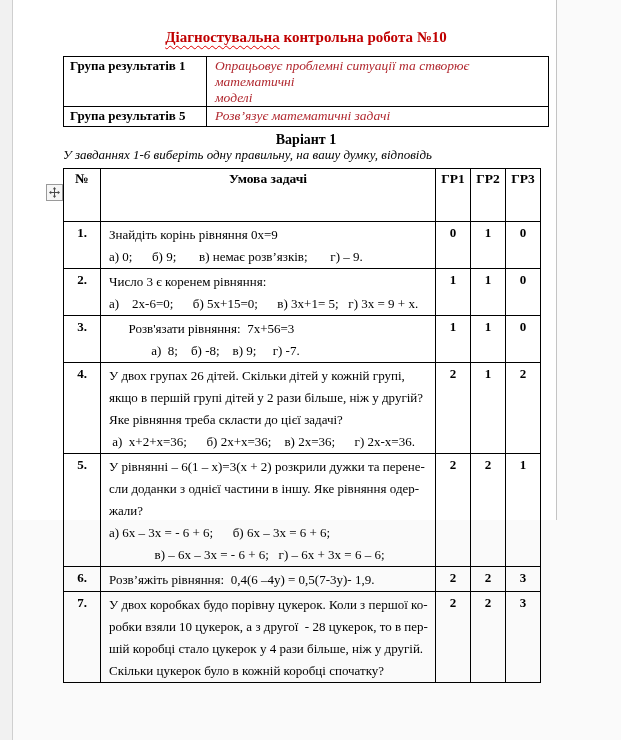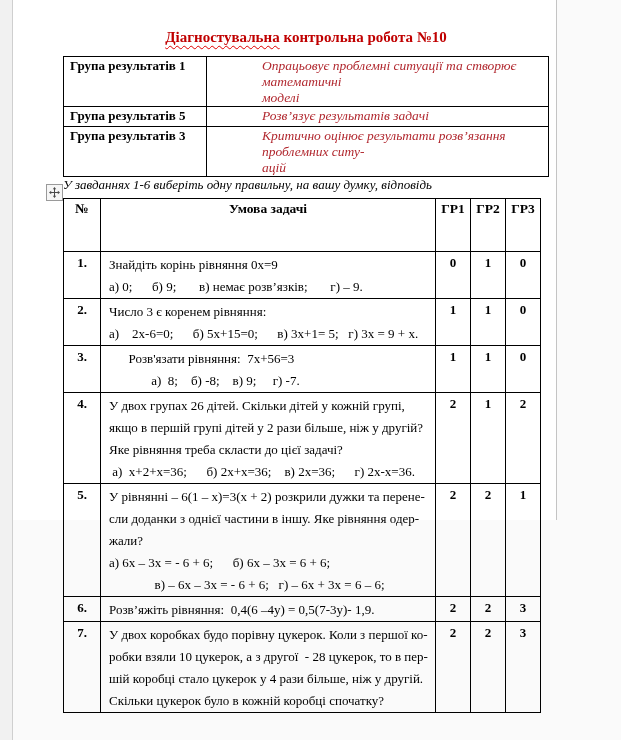--- a/index.html
+++ b/index.html
@@ -25,21 +25,21 @@
   .handle-box{position:absolute;left:33px;top:184px;width:15px;height:15px;border:1px solid #9a9a9a;background:#f6f6f6;display:flex;align-items:center;justify-content:center;}
   .tasks-table{margin-top:6px;width:478px;font-size:13px;}
   .tasks-table .col-num{width:37px;}
   .tasks-table .col-task{width:335px;}
   .tasks-table .col-gr{width:35px;}
   .tasks-table td.head{font-weight:bold;text-align:center;padding-top:2px;font-size:13.5px;}
   .tasks-table td.num{font-weight:bold;text-align:center;padding-top:3px;}
   .tasks-table td.task{padding:2px 2px 0 8px;border-radius:9px;}
   .tasks-table td.gr{font-weight:bold;text-align:center;padding-top:3px;}
   .task-line{line-height:22px;white-space:pre-wrap;}
-  .desc-line{white-space:pre-wrap;margin-left:47px;}
+  .desc-line{white-space:pre-wrap;}
 </style>
 </head>
 <body>
 
 <div class="left-strip"></div>
 
 <div class="page">
 
   <div class="handle-box">
     <svg width="11" height="11" viewBox="0 0 11 11">
@@ -68,33 +68,27 @@
           <tr>
         <td class="label-cell" style="height:33px">Група результатів 1</td>
         <td class="desc-cell">
           <div class="desc-line">Опрацьовує проблемні ситуації та створює математичні</div>
           <div class="desc-line">моделі</div>
         </td>
       </tr>
       <tr>
         <td class="label-cell" style="height:18px">Група результатів 5</td>
         <td class="desc-cell">
-          <div class="desc-line">Розв’язує результатів задачі</div>
-        </td>
-      </tr>
-      <tr>
-        <td class="label-cell" style="height:35px">Група результатів 3</td>
-        <td class="desc-cell">
-          <div class="desc-line">Критично оцінює результати розв’язання проблемних ситу-</div>
-          <div class="desc-line">ацій</div>
+          <div class="desc-line">Розв’язує математичні задачі</div>
         </td>
       </tr>
     </tbody>
       </table>
 
+    <div class="variant-heading">Варіант 1</div>
     <div class="instruction">У завданнях 1-6 виберіть одну правильну, на вашу думку, відповідь</div>
 
     <table class="tasks-table">
       <colgroup>
         <col class="col-num">
           <col class="col-task">
           <col class="col-gr">
           <col class="col-gr">
           <col class="col-gr">
       </colgroup>

